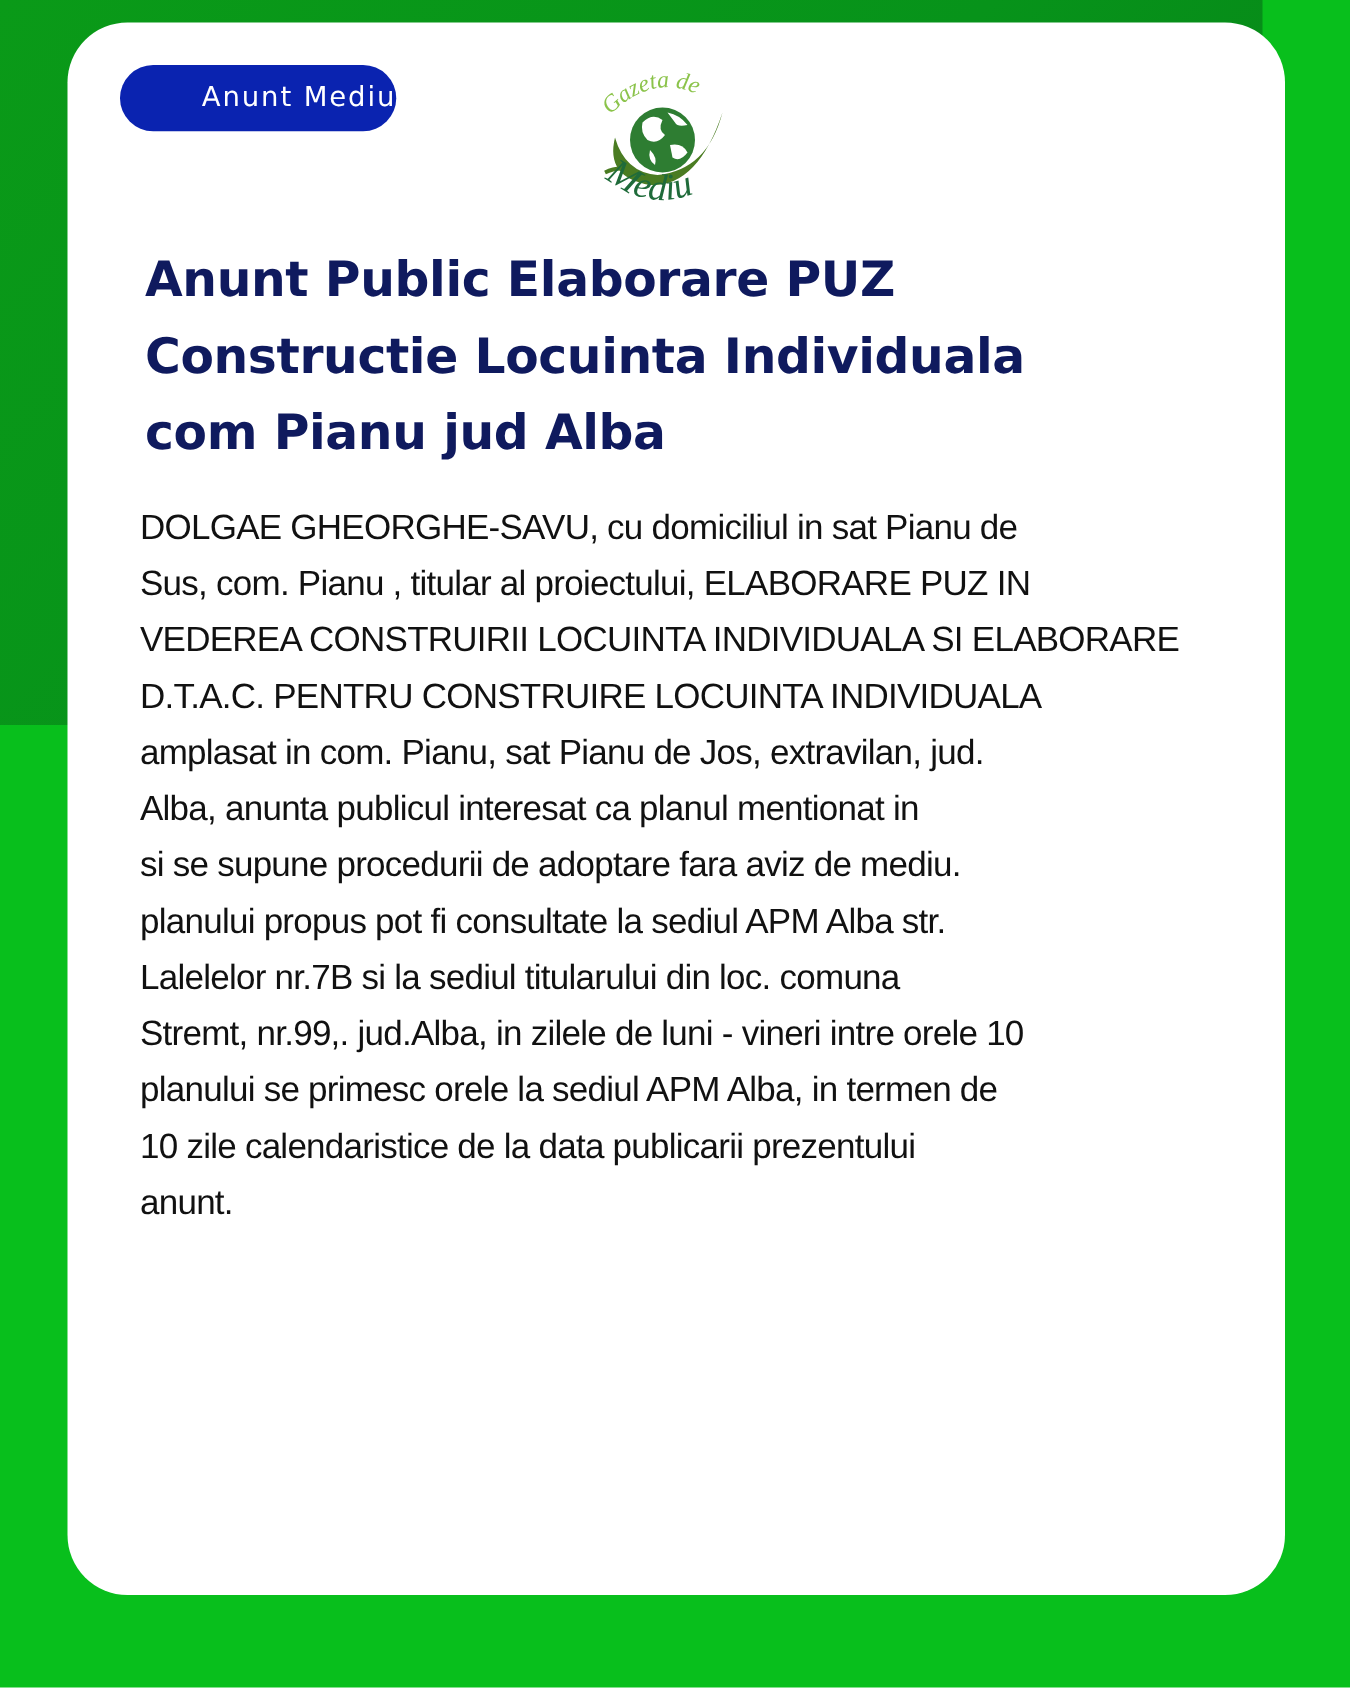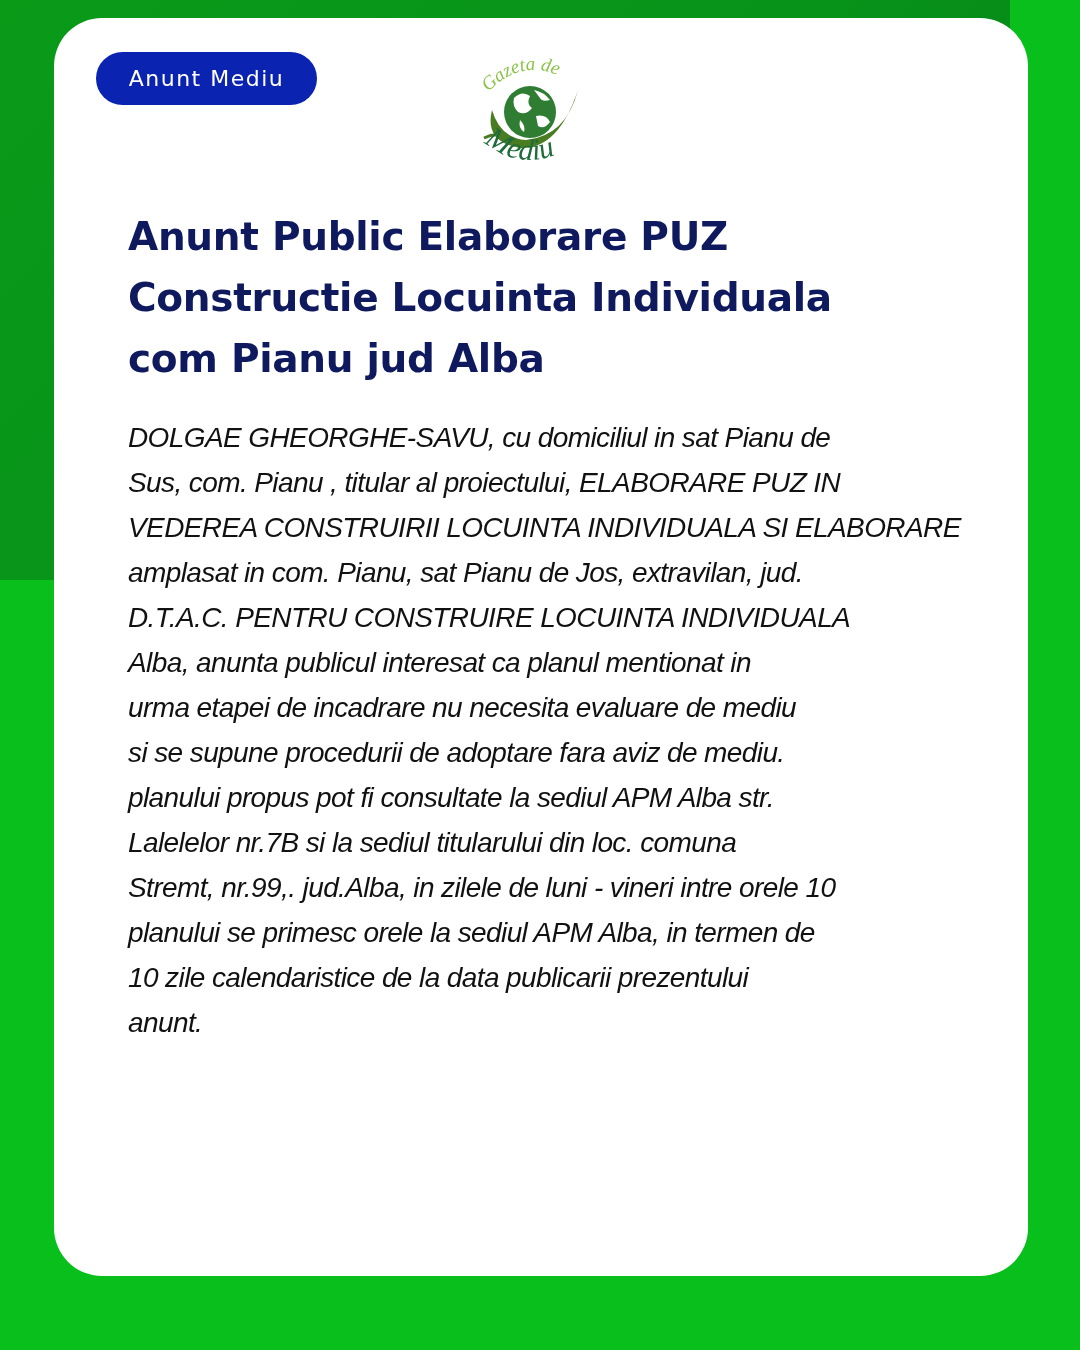--- a/index.html
+++ b/index.html
@@ -12,33 +12,33 @@
       position: absolute; left: 0; top: 0; width: 1010px; height: 580px;
       background: linear-gradient(135deg, #0a9a18 0%, #07931a 50%, #067f16 100%);
     }
     .card {
       position: absolute; left: 54px; top: 18px; width: 974px; height: 1258px;
       background: #ffffff; border-radius: 48px;
     }
     .badge {
       position: absolute; left: 96px; top: 52px; width: 221px; height: 53px;
       background: #0a23b0; border-radius: 27px; color: #ffffff;
-      display: flex; align-items: center; justify-content: center;
+      display: flex; align-items: center; justify-content: flex-end;
       font-family: "DejaVu Sans", sans-serif; font-size: 22px; letter-spacing: 1.5px;
     }
     .logo { position: absolute; left: 470px; top: 50px; width: 120px; height: 125px; }
     .title {
       position: absolute; left: 112px; top: 190px; width: 840px;
       color: #0f1a5e; font-family: "DejaVu Sans", sans-serif; font-weight: bold;
-      font-size: 39px; line-height: 61px; letter-spacing: -0.3px; margin: 16px;
+      font-size: 39px; line-height: 61px; letter-spacing: -0.3px; margin: 4px;
     }
     .body-text {
       position: absolute; left: 112px; top: 399px; width: 860px;
       color: #111111; font-family: "Liberation Sans", sans-serif;
-      font-size: 28px; line-height: 45px; letter-spacing: -0.6px; margin: 16px; font-style: italic;
+      font-size: 28px; line-height: 45px; letter-spacing: -0.6px; margin: 0;
     }
     .body-text .ln { display: block; white-space: nowrap; }
   </style>
 </head>
 <body>
 
 <div class="bg-dark"></div>
 
 <div class="card"></div>
 
@@ -71,24 +71,23 @@
 <h1 class="title">
   <span class="ln" style="display:block">Anunt Public Elaborare PUZ</span>
   <span class="ln" style="display:block">Constructie Locuinta Individuala</span>
   <span class="ln" style="display:block">com Pianu jud Alba</span>
 </h1>
 
 <p class="body-text">
   <span class="ln">DOLGAE GHEORGHE-SAVU, cu domiciliul in sat Pianu de</span>
   <span class="ln">Sus, com. Pianu , titular al proiectului, ELABORARE PUZ IN</span>
   <span class="ln">VEDEREA CONSTRUIRII LOCUINTA INDIVIDUALA SI ELABORARE</span>
+  <span class="ln">D.T.A.C. PENTRU CONSTRUIRE LOCUINTA INDIVIDUALA</span>
   <span class="ln">amplasat in com. Pianu, sat Pianu de Jos, extravilan, jud.</span>
-  <span class="ln">D.T.A.C. PENTRU CONSTRUIRE LOCUINTA INDIVIDUALA</span>
   <span class="ln">Alba, anunta publicul interesat ca planul mentionat in</span>
-  <span class="ln">urma etapei de incadrare nu necesita evaluare de mediu</span>
   <span class="ln">si se supune procedurii de adoptare fara aviz de mediu.</span>
   <span class="ln">planului propus pot fi consultate la sediul APM Alba str.</span>
   <span class="ln">Lalelelor nr.7B si la sediul titularului din loc. comuna</span>
   <span class="ln">Stremt, nr.99,. jud.Alba, in zilele de luni - vineri intre orele 10</span>
   <span class="ln">planului se primesc orele la sediul APM Alba, in termen de</span>
   <span class="ln">10 zile calendaristice de la data publicarii prezentului</span>
   <span class="ln">anunt.</span>
 </p>
 
 </body></html>

